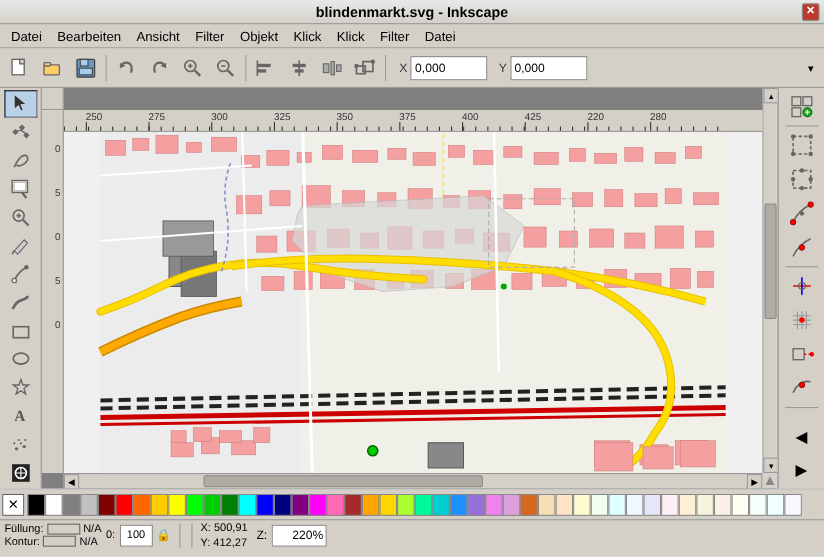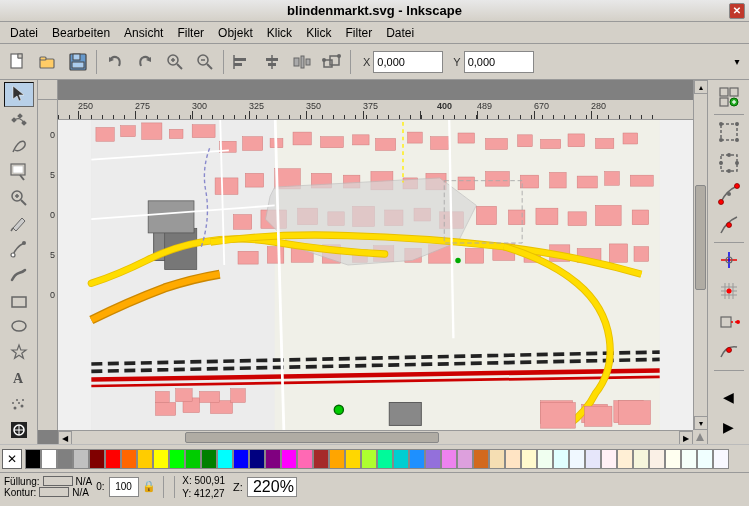--- a/index.html
+++ b/index.html
@@ -290,21 +290,21 @@
       font-size: 11px;
       display: flex;
       flex-direction: column;
       line-height: 1.3;
     }
     .zoom-input {
       width: 50px;
       height: 20px;
       border: 1px solid #888;
       background: white;
-      font-size: 16px;
+      font-size: 11px;
       text-align: right;
       padding: 0 2px;
     }
 
     
     #color-palette {
       height: 28px;
       background: #d4d0c8;
       border-top: 1px solid #bbb;
       display: flex;
@@ -597,25 +597,25 @@
         <span class="ruler-label" style="left: 77px; text-align: center;">275</span>
         <div class="ruler-tick" style="left: 77px; height: 8px;"></div>
         <span class="ruler-label" style="left: 134px;">300</span>
         <div class="ruler-tick" style="left: 134px; height: 8px;"></div>
         <span class="ruler-label" style="left: 191px;">325</span>
         <div class="ruler-tick" style="left: 191px; height: 8px;"></div>
         <span class="ruler-label" style="left: 248px;">350</span>
         <div class="ruler-tick" style="left: 248px; height: 8px;"></div>
         <span class="ruler-label" style="left: 305px;">375</span>
         <div class="ruler-tick" style="left: 305px; height: 8px;"></div>
-        <span class="ruler-label" style="left: 379px; font-weight: bold;">400</span>
+        <span class="ruler-label" style="left: 362px;">400</span>
         <div class="ruler-tick" style="left: 362px; height: 8px;"></div>
-        <span class="ruler-label" style="left: 419px;">489</span>
+        <span class="ruler-label" style="left: 419px;">425</span>
         <div class="ruler-tick" style="left: 419px; height: 8px;"></div>
-        <span class="ruler-label" style="left: 476px;">670</span>
+        <span class="ruler-label" style="left: 476px;">220</span>
         <div class="ruler-tick" style="left: 476px; height: 8px;"></div>
         <span class="ruler-label" style="left: 533px;">280</span>
         <div class="ruler-tick" style="left: 533px; height: 8px;"></div>
         <div class="ruler-tick" style="left: 0px; height: 4px;"></div>
         <div class="ruler-tick" style="left: 11px; height: 4px;"></div>
         <div class="ruler-tick" style="left: 22px; height: 4px;"></div>
         <div class="ruler-tick" style="left: 33px; height: 4px;"></div>
         <div class="ruler-tick" style="left: 44px; height: 4px;"></div>
         <div class="ruler-tick" style="left: 55px; height: 4px;"></div>
         <div class="ruler-tick" style="left: 66px; height: 4px;"></div>

